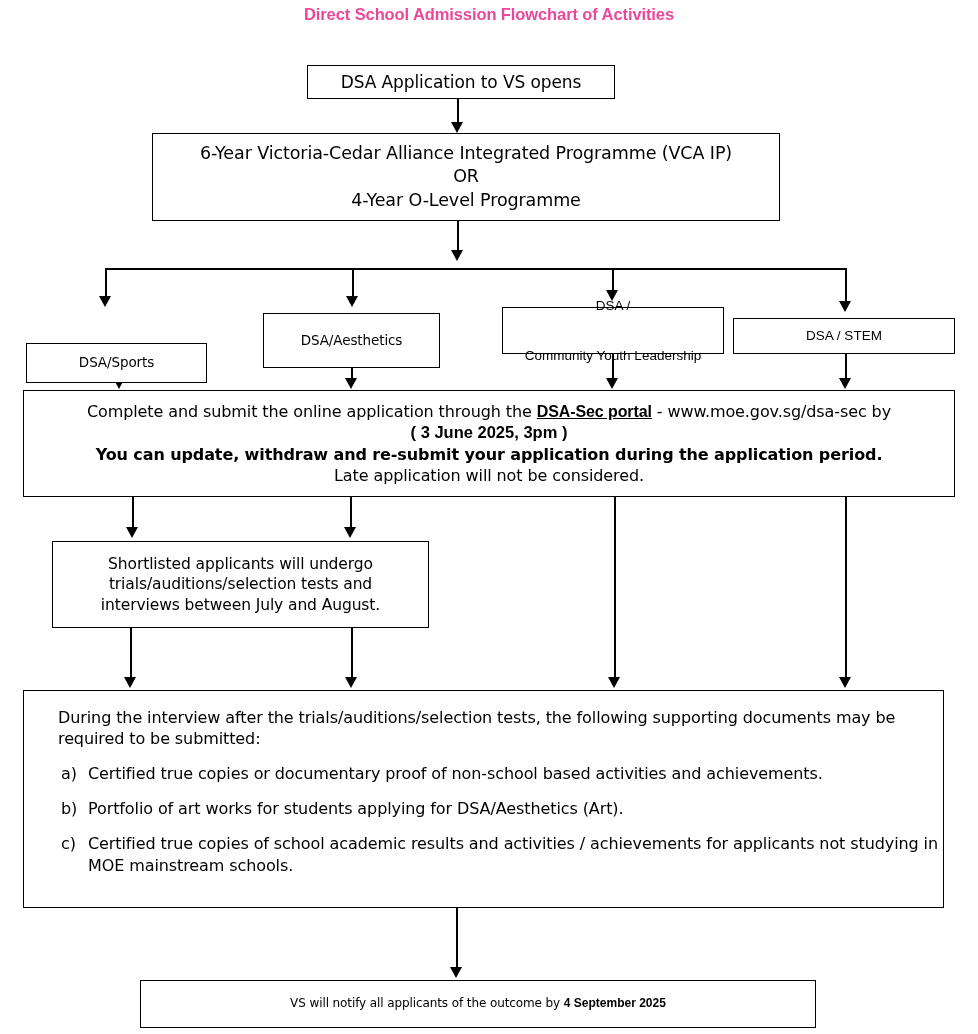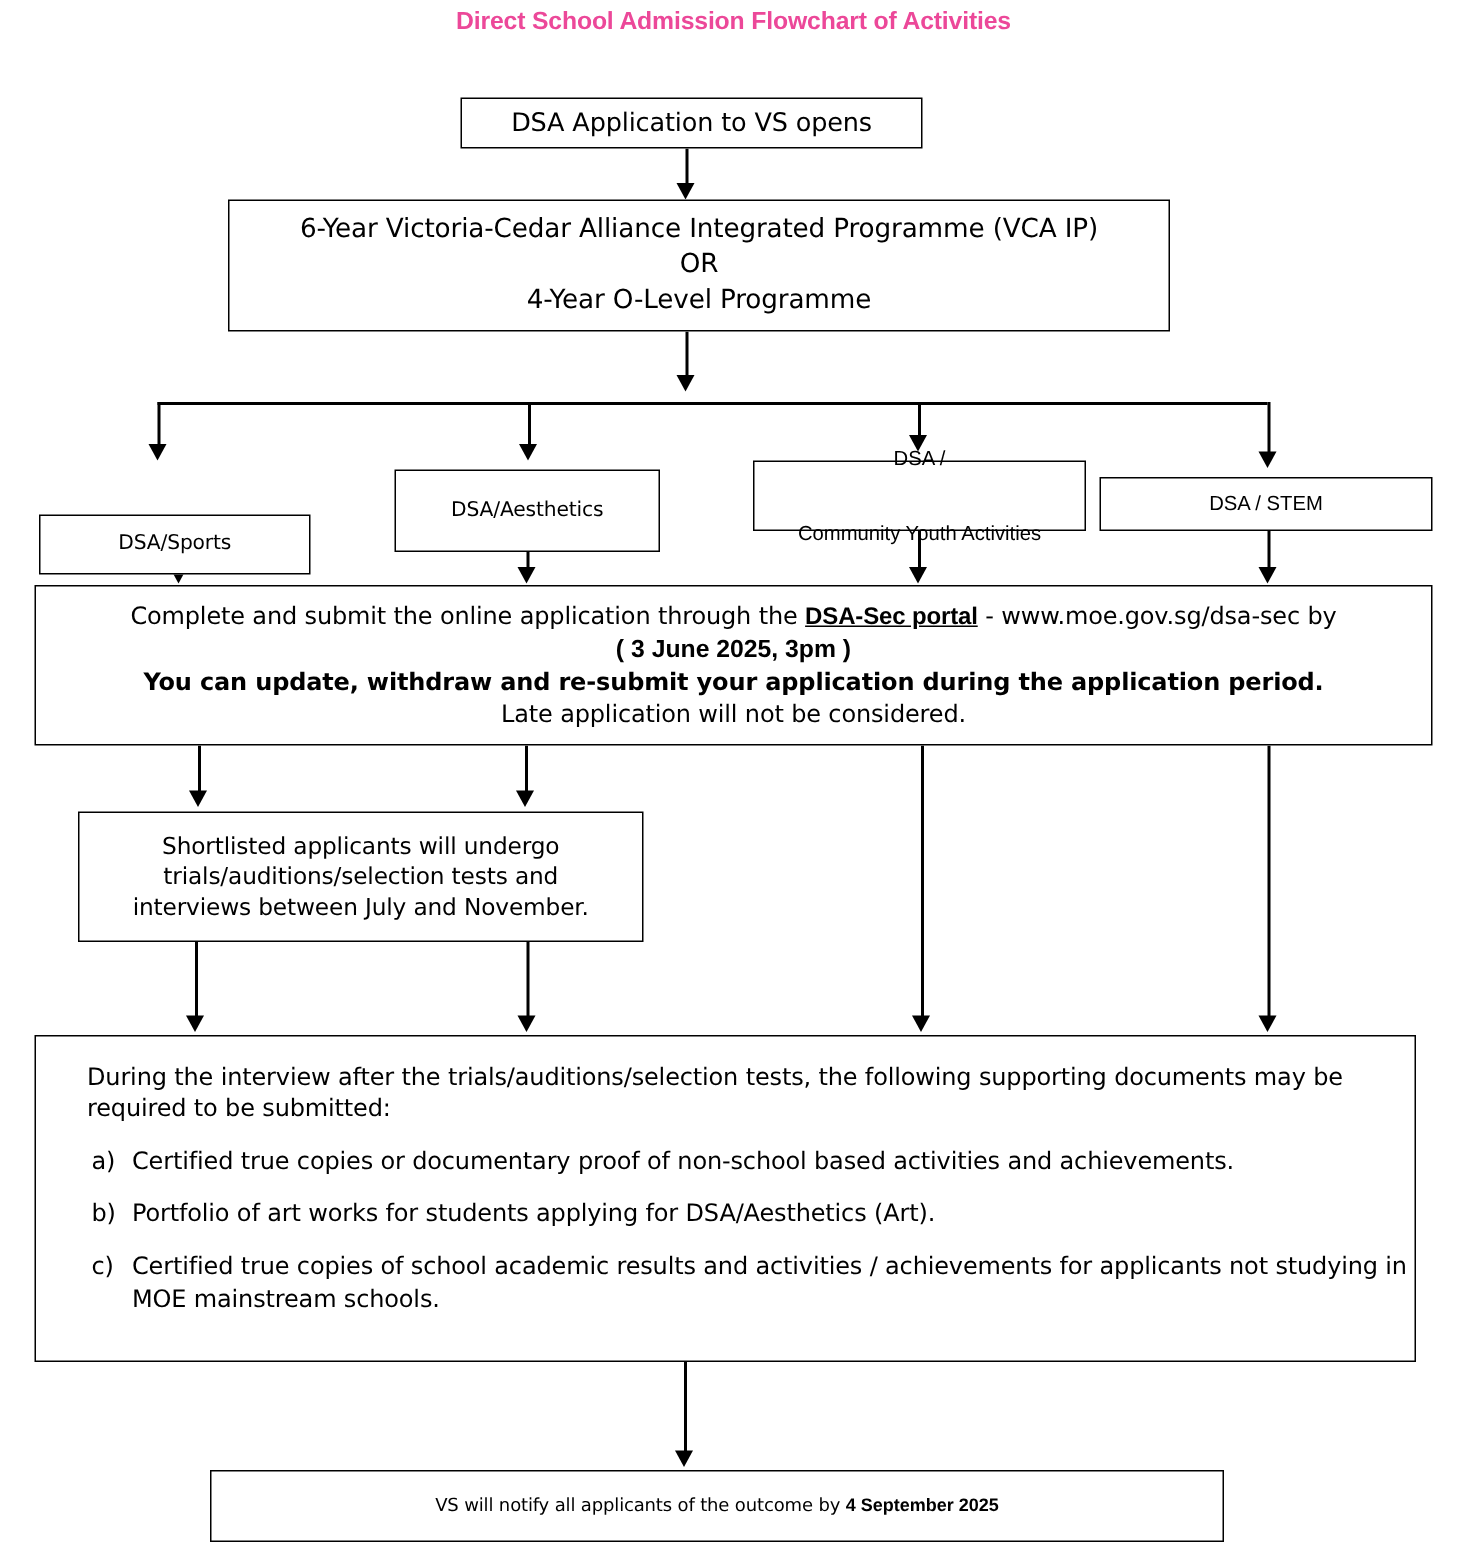--- a/index.html
+++ b/index.html
@@ -146,21 +146,21 @@
   <div class="box center f-geo" id="box-sports">
     <div class="line">DSA/Sports</div>
   </div>
 
   <div class="box center f-geo" id="box-aesthetics">
     <div class="line">DSA/Aesthetics</div>
   </div>
 
   <div class="box center f-lib" id="box-cyl">
     <div class="line">DSA /</div>
-    <div class="line">Community Youth Activities</div>
+    <div class="line">Community Youth Leadership</div>
   </div>
 
   <div class="box center f-lib" id="box-stem">
     <div class="line">DSA / STEM</div>
   </div>
 
   <div class="vline" style="left:119px; top:353px; height:27px;"></div>
   <div class="arrowhead" style="left:113px; top:378px;"></div>
 
   <div class="vline" style="left:351px; top:353px; height:27px;"></div>
@@ -189,21 +189,21 @@
 
   <div class="vline" style="left:614px; top:497px; height:182px;"></div>
   <div class="arrowhead" style="left:608px; top:677px;"></div>
 
   <div class="vline" style="left:845px; top:497px; height:182px;"></div>
   <div class="arrowhead" style="left:839px; top:677px;"></div>
 
   <div class="box center f-geo" id="box-shortlist">
     <div class="line">Shortlisted applicants will undergo</div>
     <div class="line">trials/auditions/selection tests and</div>
-    <div class="line">interviews between July and November.</div>
+    <div class="line">interviews between July and August.</div>
   </div>
 
   <div class="vline" style="left:130px; top:628px; height:51px;"></div>
   <div class="arrowhead" style="left:124px; top:677px;"></div>
 
   <div class="vline" style="left:351px; top:628px; height:51px;"></div>
   <div class="arrowhead" style="left:345px; top:677px;"></div>
 
   <div class="box left f-geo" id="box-documents" style="justify-content:flex-start;">
     <div class="line doc-intro">During the interview after the trials/auditions/selection tests, the following supporting documents may be</div>

